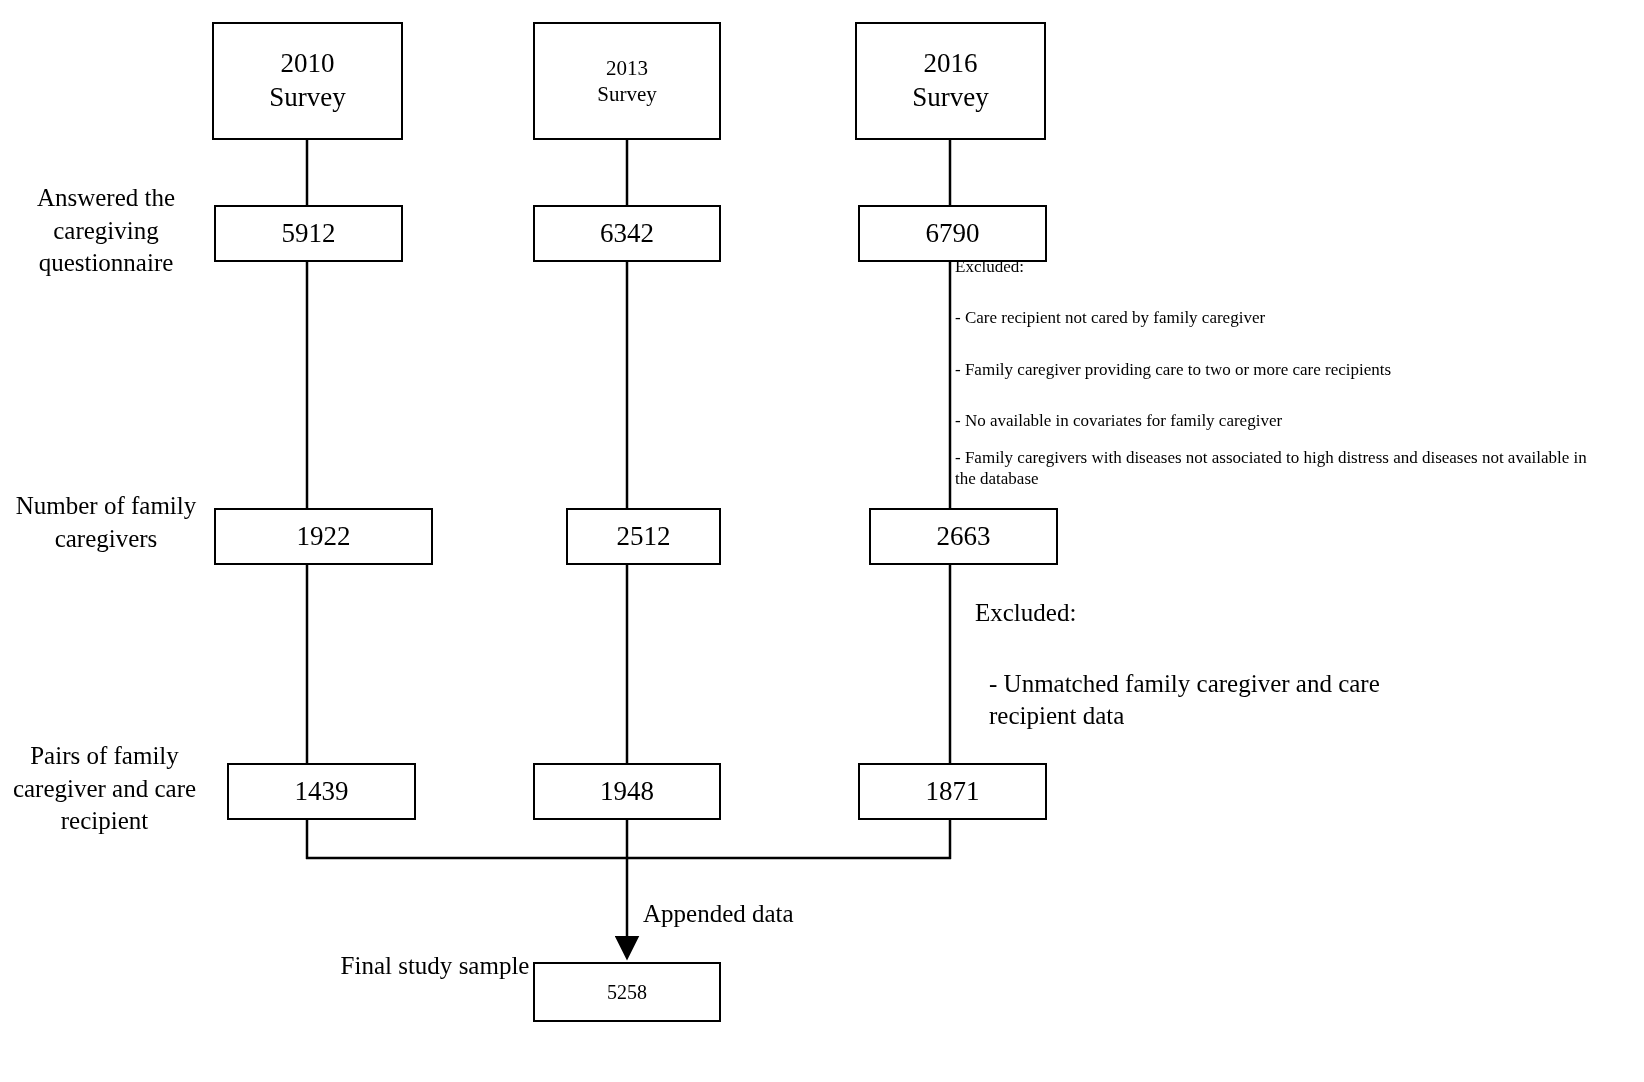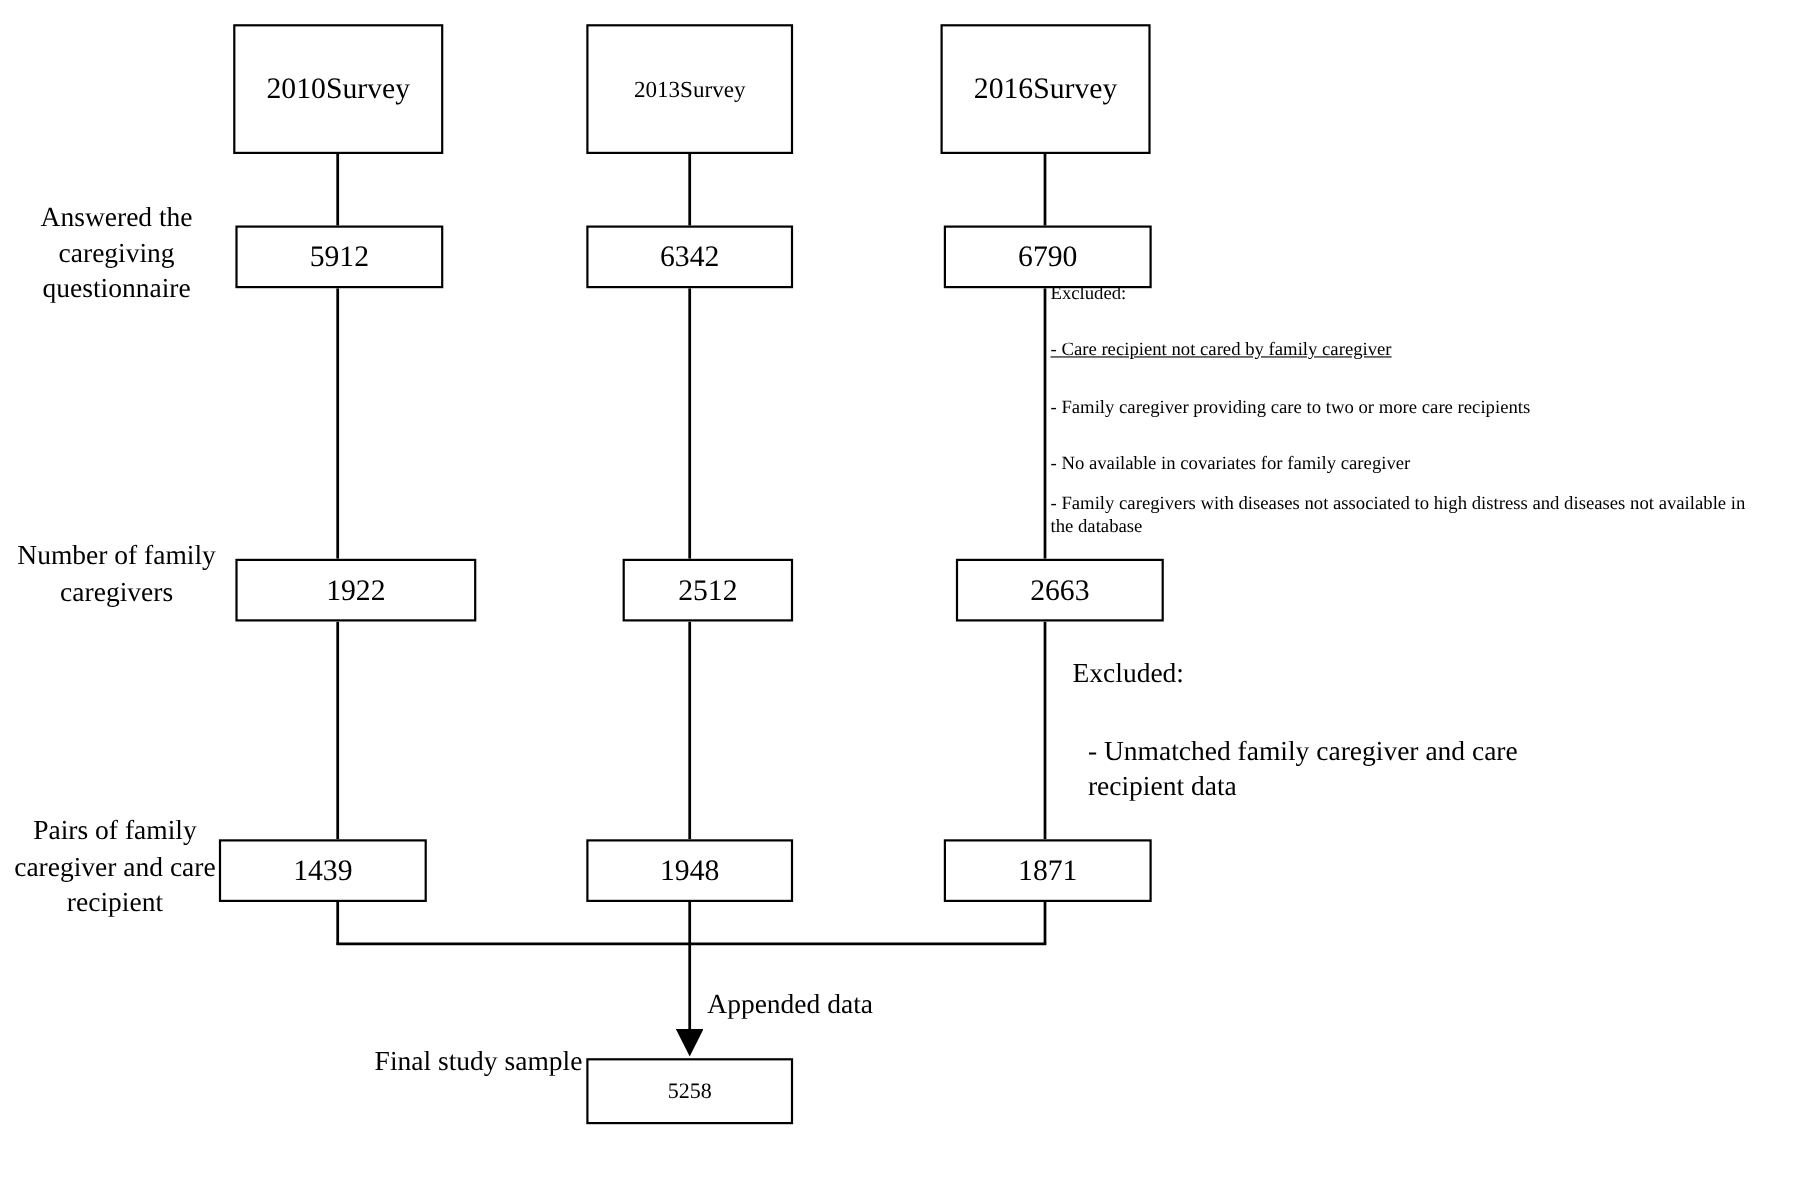--- a/index.html
+++ b/index.html
@@ -26,20 +26,21 @@
     top: 0;
     width: 1644px;
     height: 1082px;
   }
   .node-box {
     position: absolute;
     box-sizing: border-box;
     border: 2px solid #000000;
     background: #ffffff;
     display: flex;
+    flex-direction: column;
     align-items: center;
     justify-content: center;
     line-height: 1.25;
     text-align: center;
     z-index: 3;
   }
   .node-box .line {
     display: block;
   }
   .stage-label {
@@ -124,21 +125,21 @@
   <div class="node-box" style="left:212px; top:22px; width:191px; height:118px; font-size:27px;">
     <span class="line">2010</span>
     <span class="line">Survey</span>
   </div>
   <div class="node-box" style="left:214px; top:205px; width:189px; height:57px; font-size:27px;justify-content:center;">
     <span class="line">5912</span>
   </div>
   <div class="node-box" style="left:214px; top:508px; width:219px; height:57px; font-size:27px;">
     <span class="line">1922</span>
   </div>
-  <div class="node-box" style="left:199px; top:763px; width:189px; height:57px; font-size:27px;">
+  <div class="node-box" style="left:227px; top:763px; width:189px; height:57px; font-size:27px;">
     <span class="line">1439</span>
   </div>
 
   <div class="node-box" style="left:533px; top:22px; width:188px; height:118px; font-size:21px;">
     <span class="line">2013</span>
     <span class="line">Survey</span>
   </div>
   <div class="node-box" style="left:533px; top:205px; width:188px; height:57px; font-size:27px;">
     <span class="line">6342</span>
   </div>
@@ -162,21 +163,21 @@
   <div class="node-box" style="left:858px; top:763px; width:189px; height:57px; font-size:27px;">
     <span class="line">1871</span>
   </div>
 
   <div class="node-box" style="left:533px; top:962px; width:188px; height:60px; font-size:20px;">
     <span class="line">5258</span>
   </div>
 
   <div class="note-block" style="left:955px; top:256px; width:640px; font-size:17px; line-height:1.25;">
     <span class="note-title" style="margin-bottom:30px;">Excluded:</span>
-    <span class="note-item" style="margin-bottom:30px;text-decoration:underline;">- Care recipient not cared by family caregiver</span>
+    <span class="note-item" style="margin-bottom:30px;">- Care recipient not cared by family caregiver</span>
     <span class="note-item" style="margin-bottom:30px;">- Family caregiver providing care to two or more care recipients</span>
     <span class="note-item" style="margin-bottom:16px;">- No available in covariates for family caregiver</span>
     <span class="note-item">- Family caregivers with diseases not associated to high distress and diseases not available in the database</span>
   </div>
 
   <div class="note-block" style="left:975px; top:597px; width:470px; font-size:25px; line-height:1.3;">
     <span class="note-title" style="margin-bottom:38px;">Excluded:</span>
     <span class="note-item" style="padding-left:14px;margin-top:20px;">- Unmatched family caregiver and care recipient data</span>
   </div>
 

